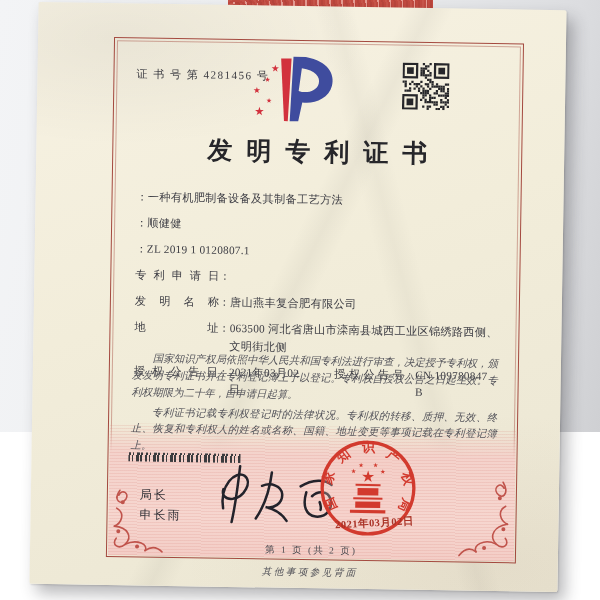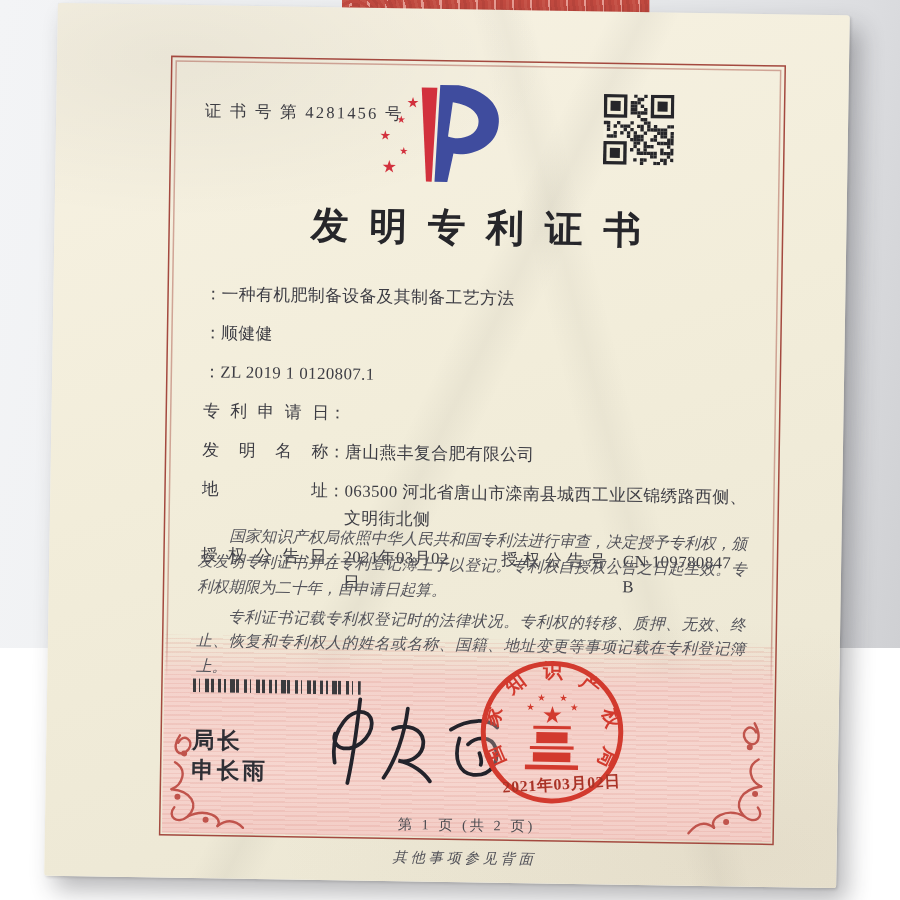--- a/index.html
+++ b/index.html
@@ -42,22 +42,22 @@
   .col{flex:none;}
   .val{flex:0 1 auto;letter-spacing:.3px;}
   .val.grow{flex:1;}
   .bodytext{position:absolute;left:22px;top:312px;width:366px;font-size:10.4px;
     line-height:1.62;color:#54545b;font-style:italic;text-align:justify;}
   .bodytext p{margin:0 0 3px 0;text-indent:2em;}
   .barcode{position:absolute;left:20px;top:414px;width:112px;height:9px;
     background:repeating-linear-gradient(90deg,#3b3b3e 0 2px,transparent 2px 4px,
       #3b3b3e 4px 5px,transparent 5px 8px,#3b3b3e 8px 11px,transparent 11px 12px,
       #3b3b3e 12px 14px,transparent 14px 17px);}
-  .director{position:absolute;left:20px;top:446px;font-size:15px;color:#2f2f35;
-    line-height:20px;letter-spacing:2px;font-weight:bold;}
+  .director{position:absolute;left:32px;top:446px;font-size:12px;color:#2f2f35;
+    line-height:20px;letter-spacing:2px;}
   .sig{position:absolute;left:100px;top:420px;width:135px;height:70px;}
   .sealwrap{position:absolute;left:210px;top:396px;width:100px;height:100px;}
   .sealdate{position:absolute;left:212px;top:474px;width:110px;text-align:center;
     font-size:10.5px;font-weight:600;color:#aa3327;transform:rotate(-4deg);letter-spacing:.5px;}
   .pageno{position:absolute;left:0;top:503px;width:100%;text-align:center;
     font-size:9.5px;letter-spacing:2px;color:#4b4b50;}
   .backnote{position:absolute;left:76px;top:560px;width:408px;text-align:center;
     font-size:9.5px;font-style:italic;letter-spacing:2.5px;color:#515158;}
   .flourish{position:absolute;}
   .fl-l{left:2px;top:448px;width:54px;height:66px;}

